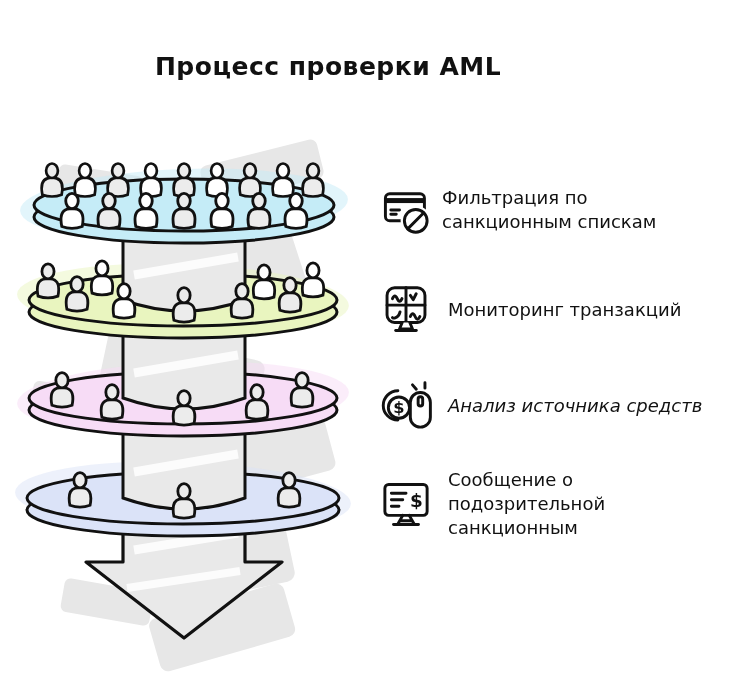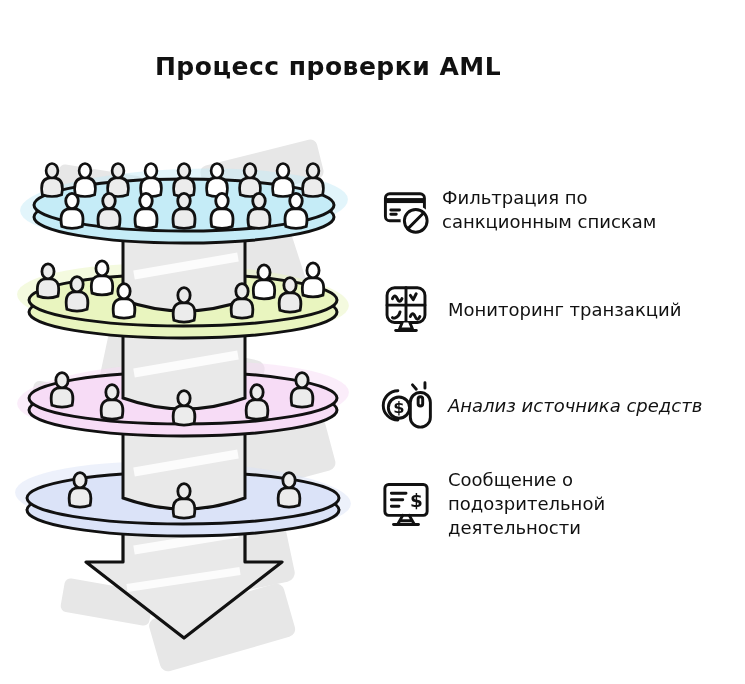--- a/index.html
+++ b/index.html
@@ -183,16 +183,16 @@
   </div>
 
   <div class="legend-item li-3">
     <svg class="licon" viewBox="0 0 48 48" aria-hidden="true">
       <rect class="s" x="4.5" y="6" width="39" height="28.5" rx="3.5"></rect>
       <path class="s" d="M10.5 14 H24 M10.5 20 H21 M10.5 26 H17.5"></path>
       <text x="33.5" y="26.5" font-size="17" font-weight="700" text-anchor="middle">$</text>
       <path class="s" d="M21 34.5 L16.5 42.5 M27 34.5 L31.5 42.5 M19 39.5 H29"></path>
       <path class="s" d="M12.5 43 H35.5" stroke-width="3.2"></path>
     </svg>
-    <div class="legend-label lw-3">Сообщение о подозрительной деятельности</div>
+    <div class="legend-label lw-3">Сообщение о подозрительной санкционным</div>
   </div>
 
 </div>
 
 </body></html>

